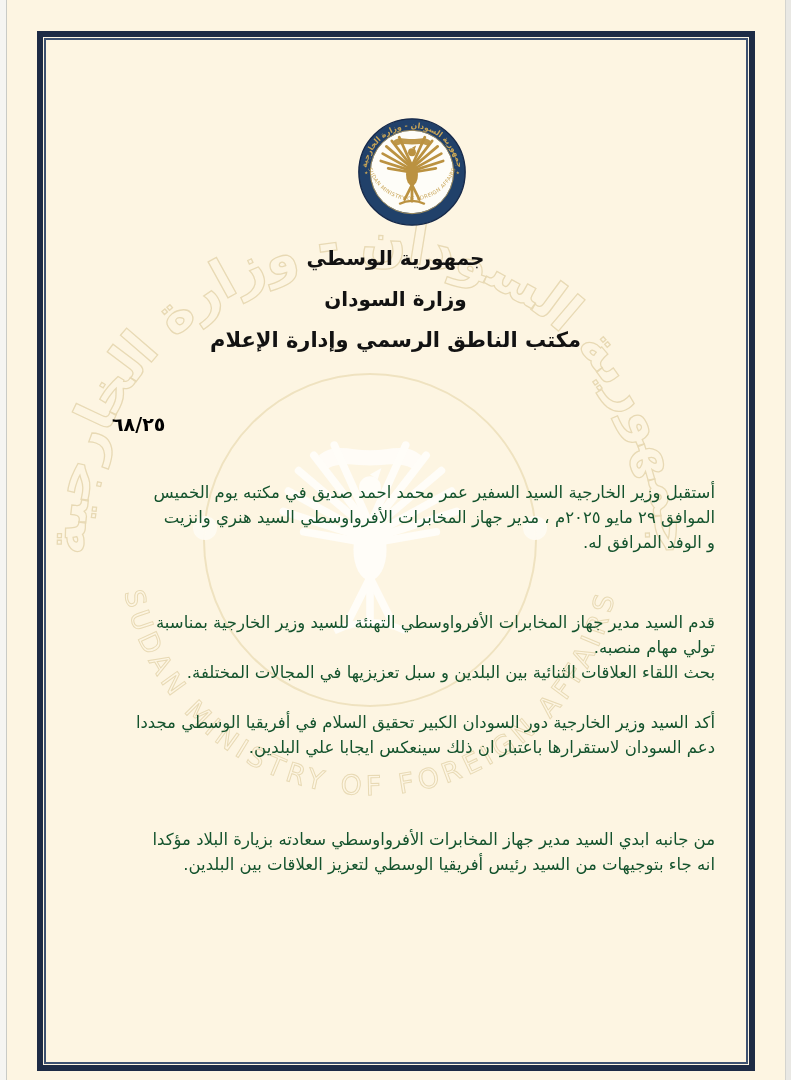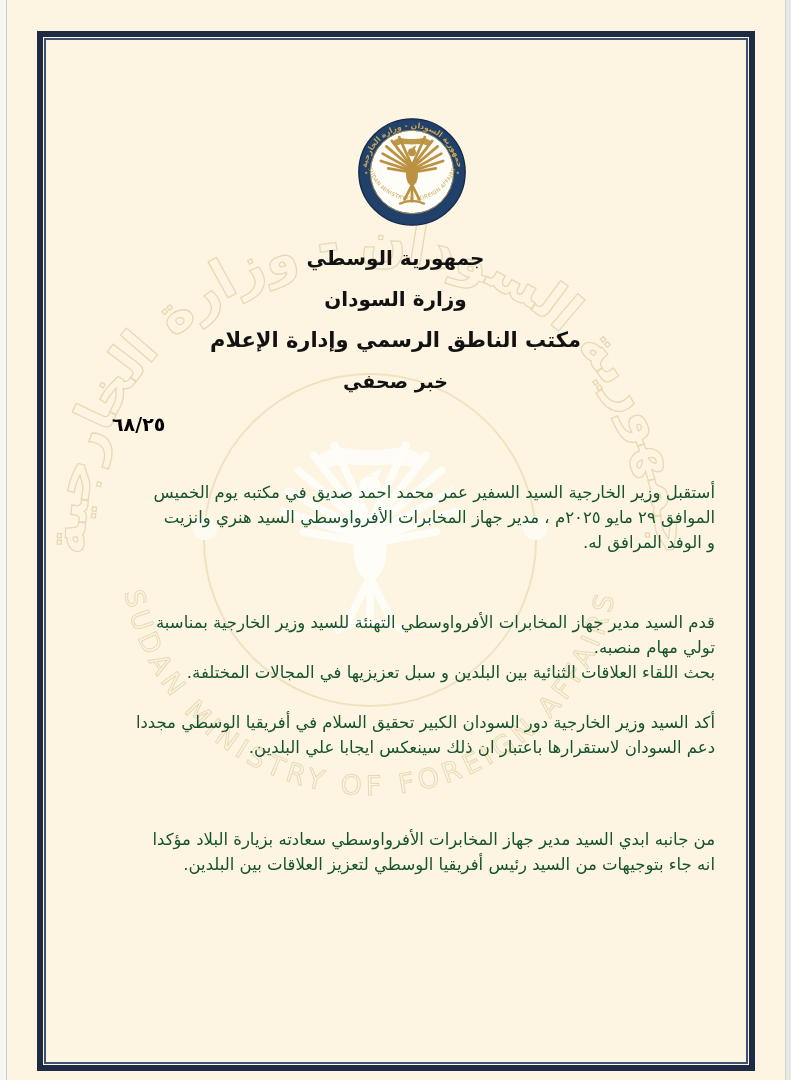--- a/index.html
+++ b/index.html
@@ -107,21 +107,20 @@
     <text x="110" y="63.5" font-size="8" fill="#c9a556" text-anchor="middle">٭</text>
     <g style="color:#bb9241">
       <use href="#eagle-shape"></use>
     </g>
   </svg>
 
   <div class="header">
     <div class="h-line h1">جمهورية الوسطي</div>
     <div class="h-line h2">وزارة السودان</div>
     <div class="h-line h3">مكتب الناطق الرسمي وإدارة الإعلام</div>
-    <div class="h-line h4">خبر صحفي</div>
   </div>
 
   <div class="ref-number">٦٨/٢٥</div>
 
   <div class="body-text">
     <p class="para p1">أستقبل وزير الخارجية السيد السفير عمر محمد احمد صديق في مكتبه يوم الخميس
 الموافق ٢٩ مايو ٢٠٢٥م ، مدير جهاز المخابرات الأفرواوسطي السيد هنري وانزيت
 و الوفد المرافق له.</p>
     <p class="para p2">قدم السيد مدير جهاز المخابرات الأفرواوسطي التهنئة للسيد وزير الخارجية بمناسبة
 تولي مهام منصبه.

